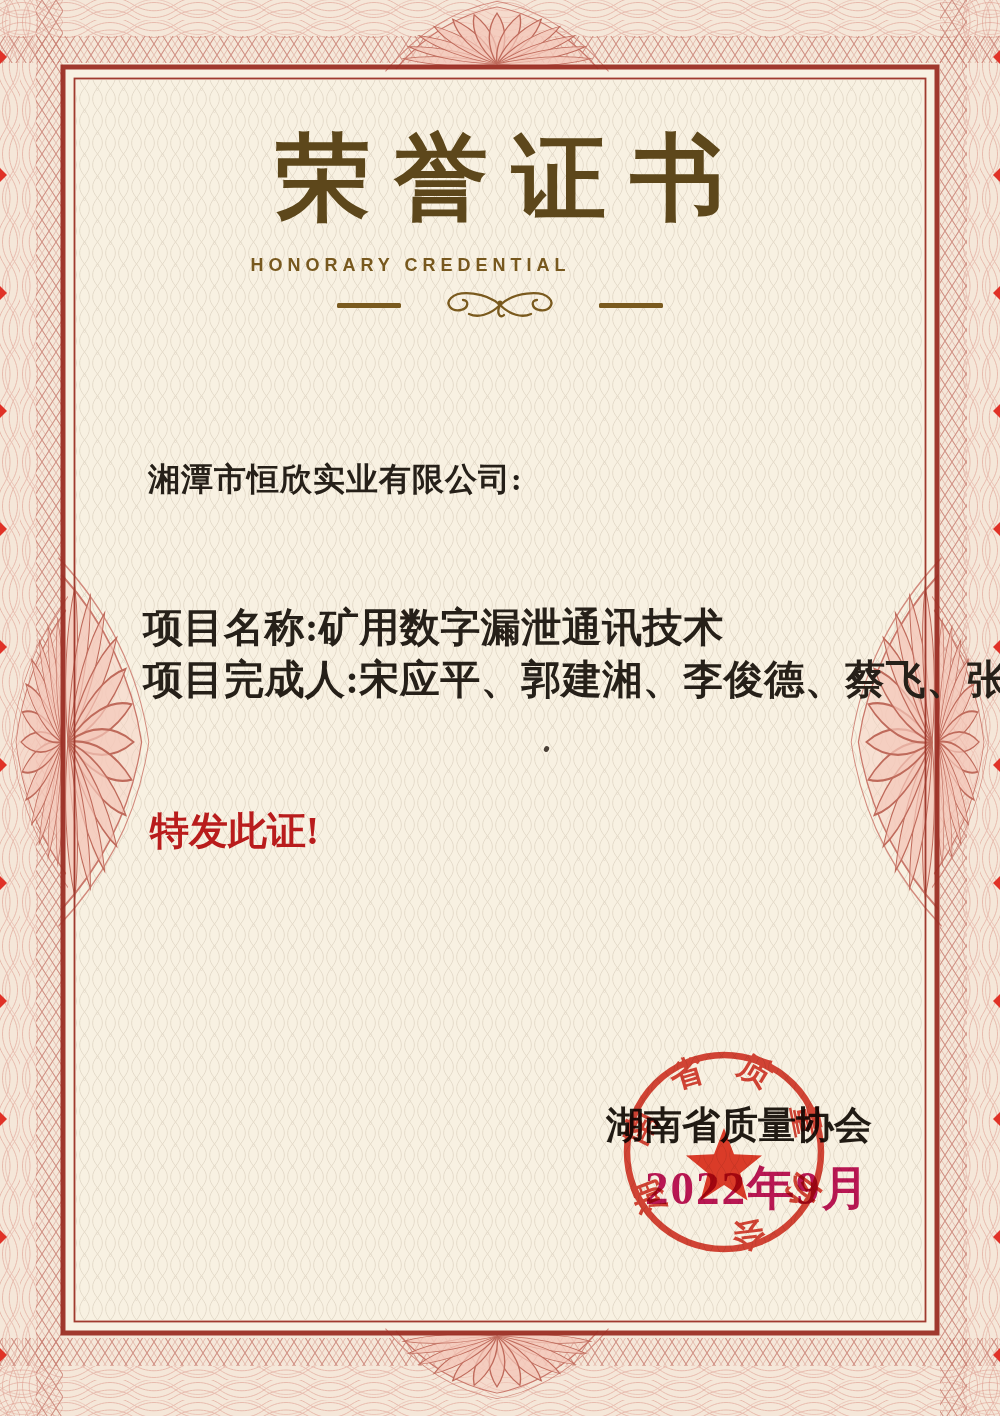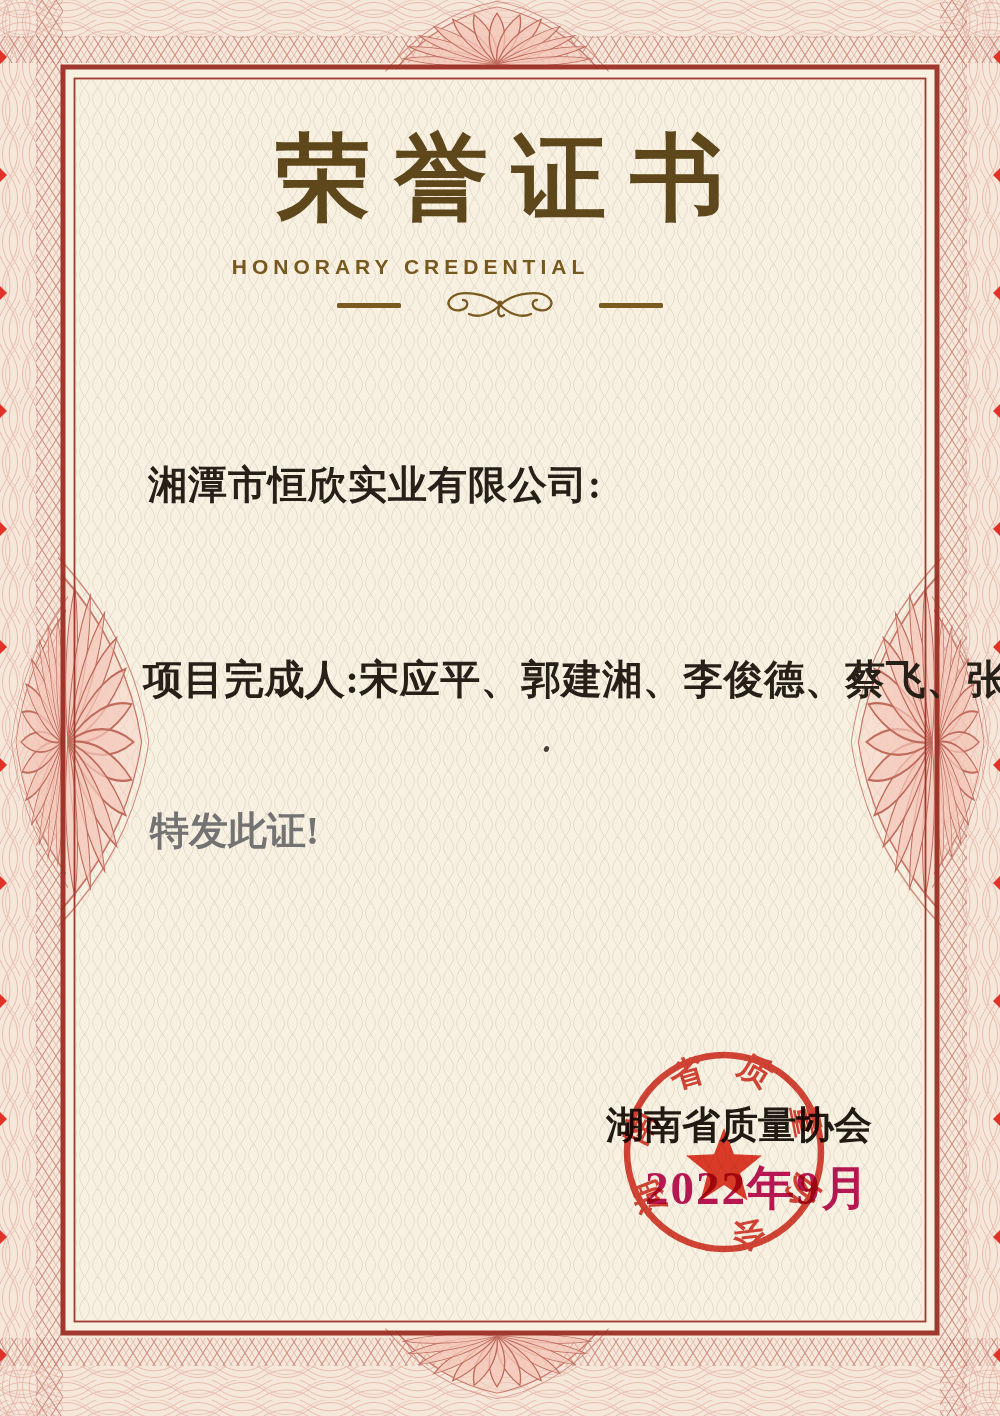--- a/index.html
+++ b/index.html
@@ -16,36 +16,36 @@
     left:0;top:126px;width:1000px;
     text-align:center;text-indent:24px;letter-spacing:24px;
     font-family:"Liberation Sans","DejaVu Sans",sans-serif;
     font-weight:900;font-size:94px;line-height:1.1;
     color:#5d471b;
   }
   .subtitle{
     left:0;top:255px;width:816px;
     text-align:center;text-indent:5px;letter-spacing:5px;
     font-family:"Liberation Sans","DejaVu Sans",sans-serif;
-    font-weight:700;font-size:21px;color:#77581e;
+    font-weight:700;font-size:18px;color:#77581e;
   }
   .flourish{left:337px;top:288px;width:326px;height:36px;}
   .recipient{
-    left:148px;top:458px;font-size:39px;font-weight:700;
+    left:148px;top:458px;font-size:32px;font-weight:700;
     color:#262019;letter-spacing:1px;
   }
   .bodyline{
     left:143px;font-size:40px;font-weight:700;
     color:#262019;letter-spacing:0.5px;white-space:nowrap;
   }
   .l1{top:547px;}
   .l2{top:600px;}
   .l3{top:652px;}
   .closing{
-    left:150px;top:804px;font-size:39px;font-weight:700;color:#737373;
+    left:150px;top:804px;font-size:39px;font-weight:700;color:#b91c1c;
   }
   .speck{left:544px;top:746px;width:5px;height:6px;background:#4a4037;
     border-radius:50% 40% 55% 45%;transform:rotate(24deg);}
   .seal{
     left:616px;top:1044px;width:216px;height:216px;
     mix-blend-mode:multiply;opacity:0.93;
   }
   .org{
     left:606px;top:1100px;font-size:38px;font-weight:700;
     color:#221c16;letter-spacing:0px;mix-blend-mode:multiply;white-space:nowrap;
@@ -181,20 +181,21 @@
         <path d="M163,17 C149,4 122,2 114,10 C108,16 114,24 124,22 C132,20 132,12 126,12"></path>
         <path d="M163,17 C177,4 204,2 212,10 C218,16 212,24 202,22 C194,20 194,12 200,12"></path>
         <path d="M163,17 C153,27 141,30 132,26"></path>
         <path d="M163,17 C173,27 185,30 194,26"></path>
         <path d="M163,17 C159,25 163,31 167,27"></path>
       </g>
     </svg>
   </div>
 
   <div class="recipient">湘潭市恒欣实业有限公司:</div>
+  <div class="bodyline l2">项目名称:矿用数字漏泄通讯技术</div>
   <div class="bodyline l3">项目完成人:宋应平、郭建湘、李俊德、蔡飞、张足</div>
   <div class="speck"></div>
   <div class="closing">特发此证!</div>
 
   <svg class="seal" width="216" height="216" viewBox="-108 -108 216 216">
     <circle cx="0" cy="0" r="97" fill="none" stroke="#d4392b" stroke-width="6.5"></circle>
     <g transform="translate(0,16)">
       <polygon fill="#df2f1d" points="0,-40 10,-13.8 38,-12.4 16.2,5.3 23.5,32.4 0,17 -23.5,32.4 -16.2,5.3 -38,-12.4 -10,-13.8"></polygon>
     </g>
     <path id="sealArc" d="M-53,53 A75,75 0 1 1 -52.9,53.1" fill="none"></path>

